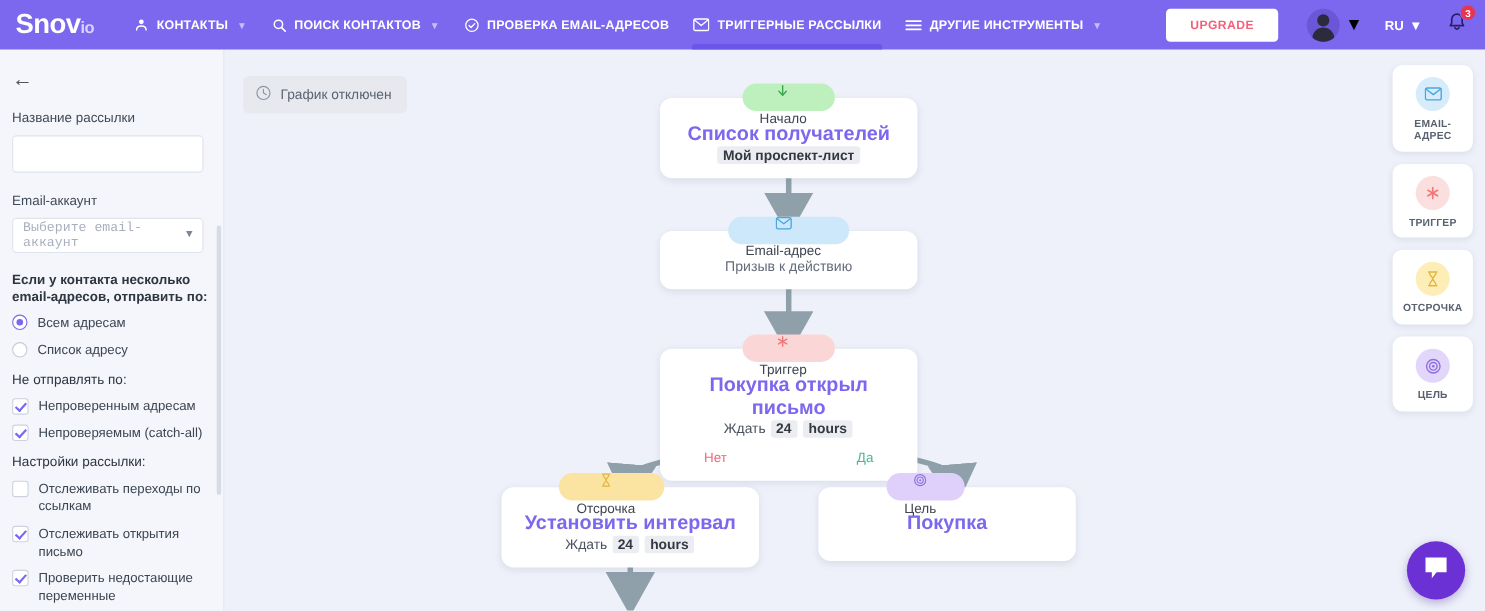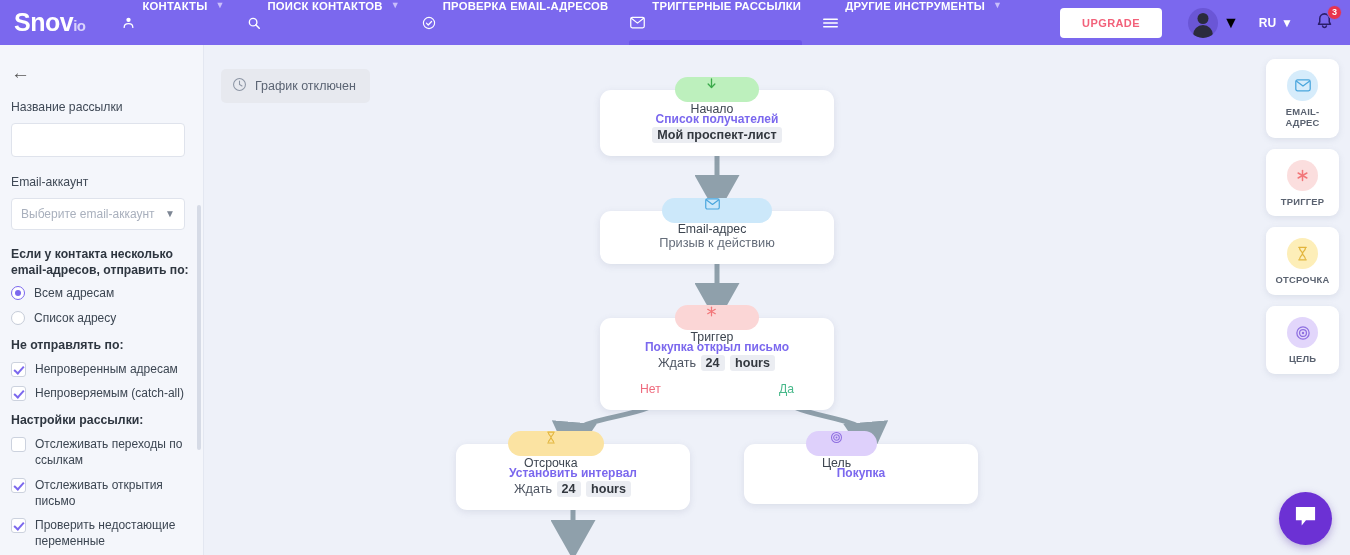--- a/index.html
+++ b/index.html
@@ -19,21 +19,21 @@
     z-index: 40;
   }
   .logo {
     margin-left: 14px; margin-right: 26px;
     font-size: 25px; font-weight: bold; color: #ffffff;
     letter-spacing: -0.5px; line-height: 1;
   }
   .logo .io { font-size: 15px; color: #d9d2fb; font-weight: bold; }
 
   .navitem {
-    display: flex; gap: 7px;
+    display: flex; align-items: center; gap: 7px;
     height: 45px; padding: 0 11px;
     color: #ffffff; font-size: 11.3px; font-weight: bold;
     letter-spacing: 0.2px; white-space: nowrap;
     position: relative;
   }
   .navitem .caret {
     font-size: 9px; color: #c9befb; margin-left: 1px;
   }
   .navitem.active::after {
     content: ""; position: absolute; left: 10px; right: 10px; bottom: 0;
@@ -96,21 +96,21 @@
     background: #fff; border: 1px solid #dfe3ec; border-radius: 4px;
     margin-bottom: 18px; padding: 0 9px;
     font-size: 12px; font-family: "Liberation Sans", sans-serif; color: #333;
     outline: none;
   }
   .select-box {
     width: 174px; height: 32px;
     background: #fff; border: 1px solid #dfe3ec; border-radius: 4px;
     margin-bottom: 17px; padding: 0 9px;
     display: flex; align-items: center; justify-content: space-between;
-    font-size: 12px; color: #a9b0bd; cursor: pointer;
+    font-size: 12px; color: #a9b0bd; cursor: pointer; font-family: Liberation Mono, monospace;
   }
   .chev { color: #7d8694; font-size: 10px; }
 
   .opt-row {
     display: flex; align-items: flex-start; gap: 9px;
     margin-bottom: 8px; font-size: 12px; color: #3c4652; line-height: 1.35;
   }
   .radio {
     width: 14px; height: 14px; border-radius: 50%;
     border: 1px solid #c6ccd8; background: #fff; flex: none; margin-top: 1px;
@@ -127,21 +127,21 @@
     position: relative; cursor: pointer;
   }
   .cbox.on::after {
     content: "";
     position: absolute; left: 4px; top: 1px;
     width: 4px; height: 8px;
     border: solid #7b68ee; border-width: 0 2px 2px 0;
     transform: rotate(42deg);
   }
   .section-title {
-    font-size: 12.3px; font-weight: bold; color: #2e3640;
+    font-size: 12.3px; font-weight: normal; color: #2e3640;
     margin: 12px 0 9px 0;
   }
   .sb-scroll {
     position: absolute; right: 2px; top: 160px;
     width: 4px; height: 245px; border-radius: 2px;
     background: #d6dbe6;
   }
 
   
   .canvas {
@@ -175,21 +175,21 @@
     flex-direction: column;
   }
   .pill-wrap { text-align: center; }
   .p-green  { background: #bdf0bd; }
   .p-blue   { background: #cce8fa; }
   .p-red    { background: #fbd6d6; }
   .p-yellow { background: #fbe3a2; }
   .p-purple { background: #ded0fb; }
 
   .node-title {
-    font-size: 12px; font-weight: bold; color: #7b68ee;
+    font-size: 18px; font-weight: bold; color: #7b68ee;
     margin-bottom: 2px;
   }
   .node-sub {
     font-size: 12.6px; color: #4c5360;
   }
   .chip {
     background: #ebedf2; border-radius: 3px; padding: 1px 5px;
     font-weight: bold; color: #33383f; margin: 0 1px;
   }
   .node-plain { font-size: 12.8px; color: #656d7a; padding-top: 2px; }

